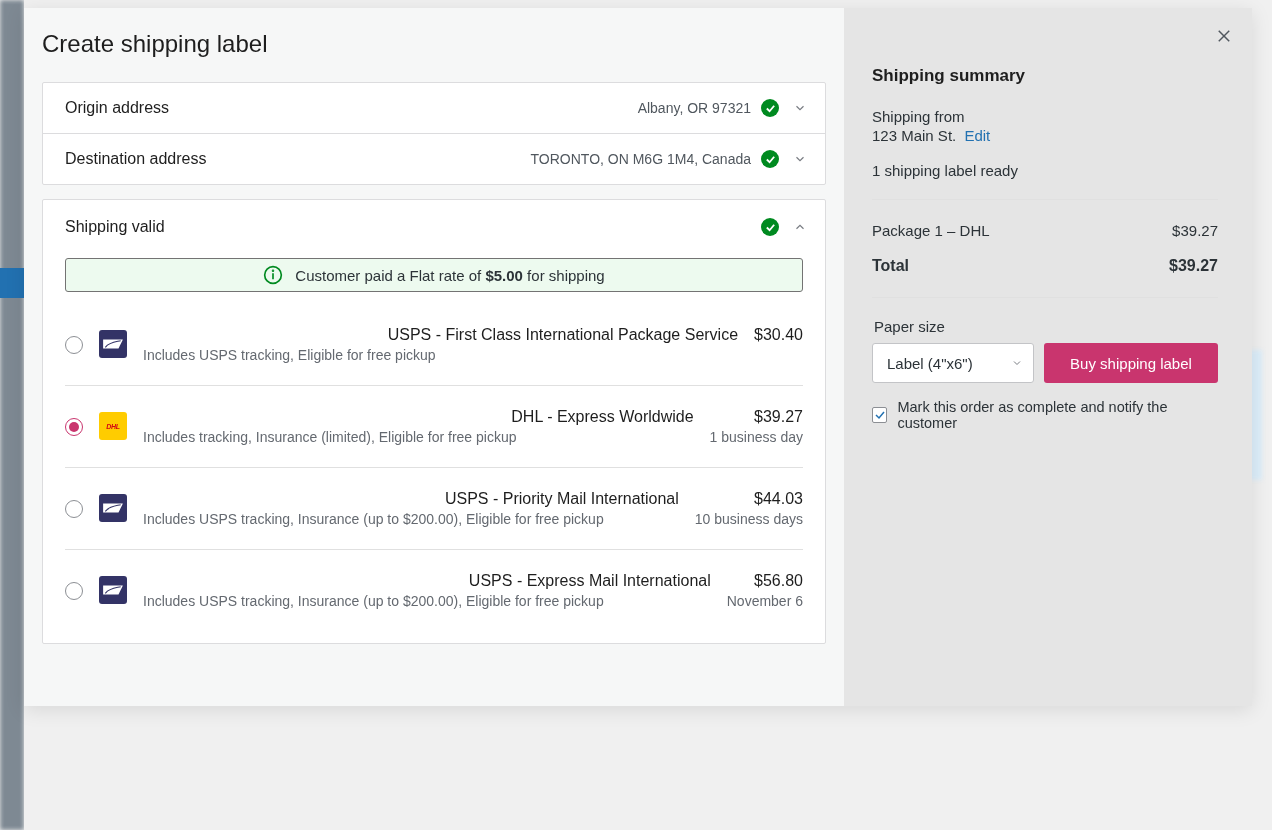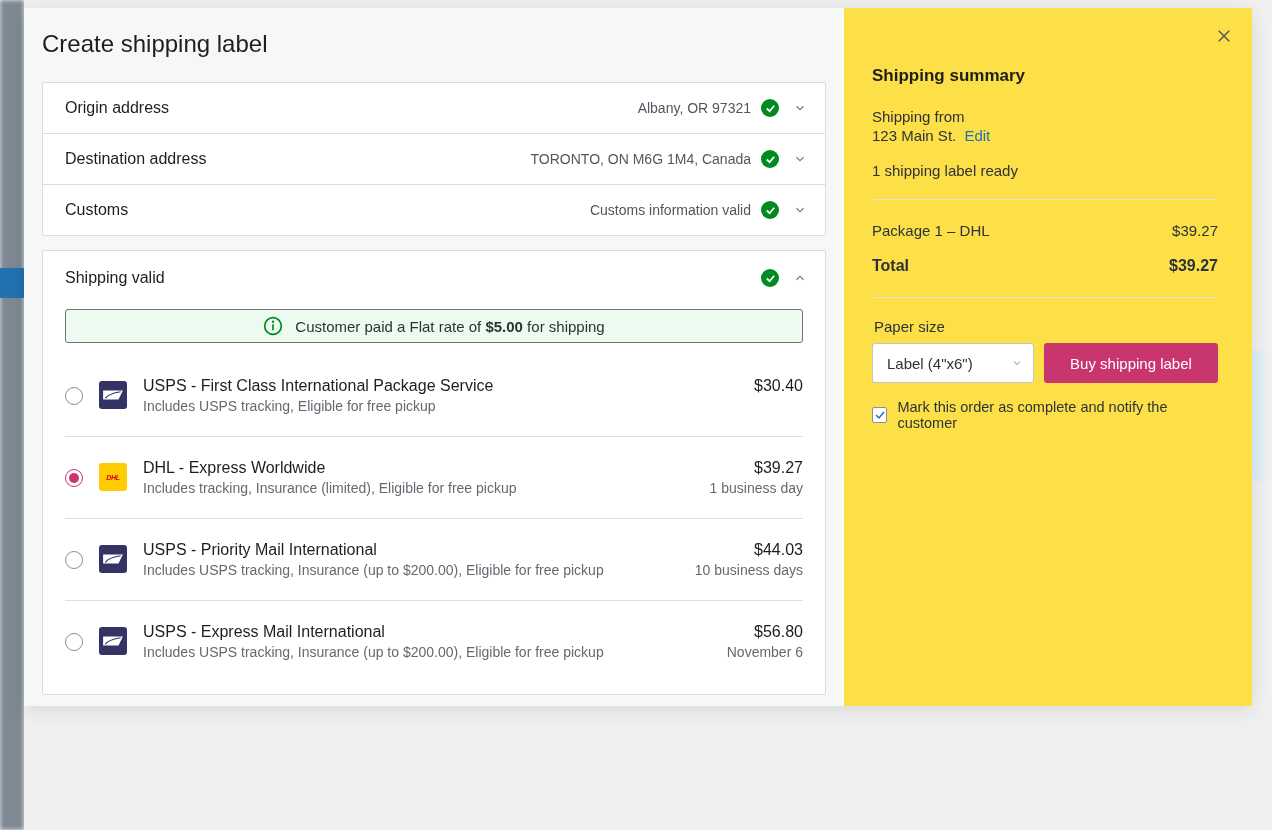--- a/index.html
+++ b/index.html
@@ -61,21 +61,21 @@
   }
   .left-col {
     flex: 0 0 820px;
     display:flex;
     flex-direction:column;
     background: #f6f7f7;
   }
   .right-col {
     flex: 1;
     padding: 28px 34px 0 28px;
-    background: #fde047;
+    background: #e5e5e5;
     position: relative;
   }
   .close-btn {
     position: absolute;
     top: 14px;
     right: 14px;
     width: 28px;
     height: 28px;
     cursor: pointer;
     display:flex;
@@ -199,21 +199,21 @@
     background:#333366;
   }
   .carrier-icon.usps svg{ width:22px;height:14px; }
   .carrier-icon.dhl{
     background:#ffcc00;
     color:#d40511;
     font-style:italic;
     letter-spacing:-0.3px;
   }
   .rate-body { flex:1; }
-  .rate-name { font-size:16px; color:#1e1e1e; margin-bottom:3px;}
+  .rate-name { font-size:16px; color:#1e1e1e; margin-bottom:3px;text-align:right;}
   .rate-desc { font-size:14px; color:#646970;}
   .rate-right { text-align:right; }
   .rate-price { font-size:16px; color:#1e1e1e; margin-bottom:3px;}
   .rate-eta { font-size:14px; color:#646970;}
 
   
   .summary-title {
     font-size:17px;
     font-weight:600;
     margin-bottom:22px;
@@ -299,32 +299,20 @@
         <div class="section-summary">TORONTO, ON  M6G 1M4, Canada</div>
         <span class="check-icon">
             <svg viewBox="0 0 24 24" fill="none" stroke="#fff" stroke-width="4">
               <polyline points="4,12 10,18 20,6"></polyline>
             </svg>
           </span>
         <svg class="chevron" viewBox="0 0 24 24" fill="none" stroke="currentColor" stroke-width="2">
             <polyline points="6,9 12,15 18,9"></polyline>
           </svg>
       </div>
-      <div class="section">
-        <div class="section-title">Customs</div>
-        <div class="section-summary">Customs information valid</div>
-        <span class="check-icon">
-            <svg viewBox="0 0 24 24" fill="none" stroke="#fff" stroke-width="4">
-              <polyline points="4,12 10,18 20,6"></polyline>
-            </svg>
-          </span>
-        <svg class="chevron" viewBox="0 0 24 24" fill="none" stroke="currentColor" stroke-width="2">
-            <polyline points="6,9 12,15 18,9"></polyline>
-          </svg>
-      </div>
     </div>
 
     <div class="rates-block">
       <div class="rates-header">
         <div class="section-title">Shipping valid</div>
         <span class="check-icon">
             <svg viewBox="0 0 24 24" fill="none" stroke="#fff" stroke-width="4">
               <polyline points="4,12 10,18 20,6"></polyline>
             </svg>
           </span>

